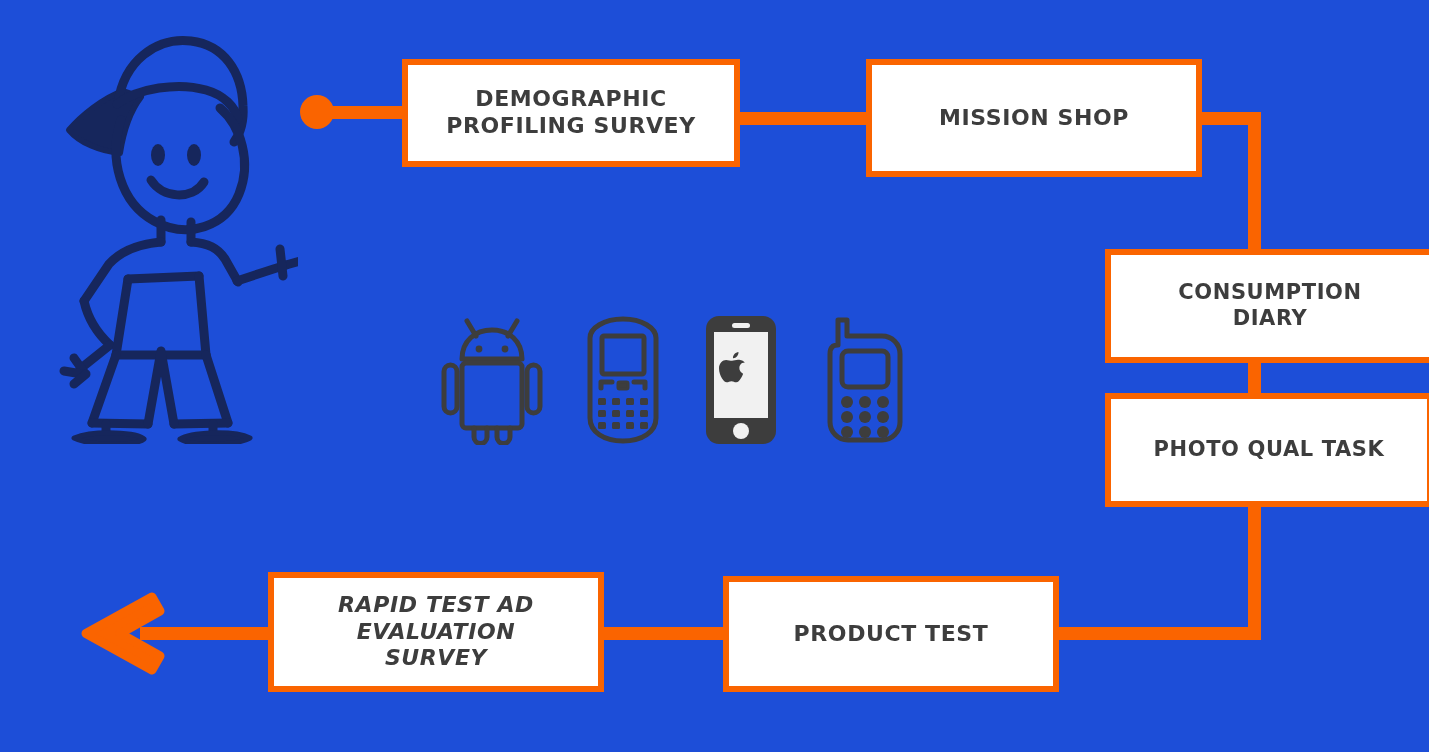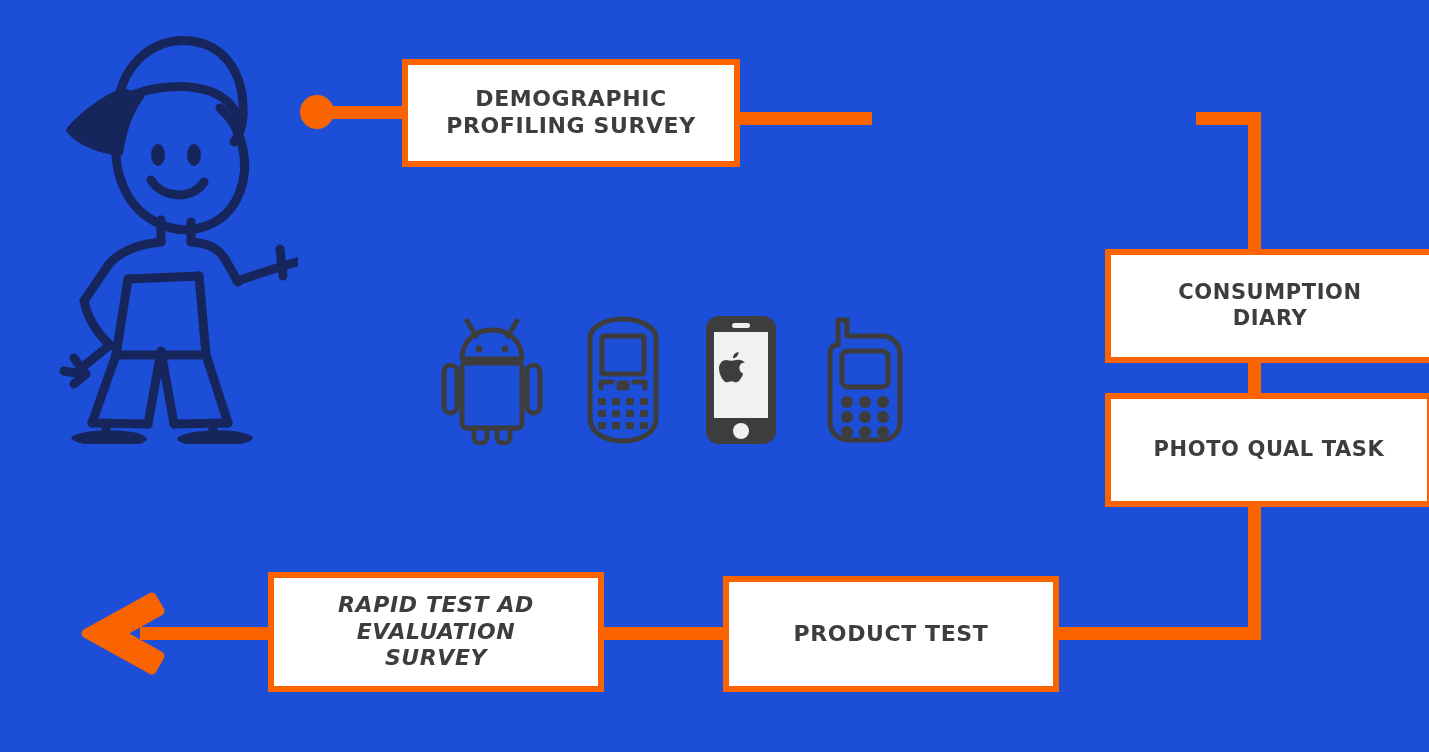--- a/index.html
+++ b/index.html
@@ -241,20 +241,23 @@
         <circle cx="63" cy="122" r="6"></circle>
       </g>
     </svg>
   </div>
 
   <div class="node-box" id="node-demographic">
     <span class="node-label fs-22">DEMOGRAPHIC
 PROFILING SURVEY</span>
   </div>
 
+  <div class="node-box" id="node-mission">
+    <span class="node-label fs-22">MISSION SHOP</span>
+  </div>
 
   <div class="node-box" id="node-consumption">
     <span class="node-label fs-21">CONSUMPTION
 DIARY</span>
   </div>
 
   <div class="node-box" id="node-photo">
     <span class="node-label fs-21">PHOTO QUAL TASK</span>
   </div>
 

